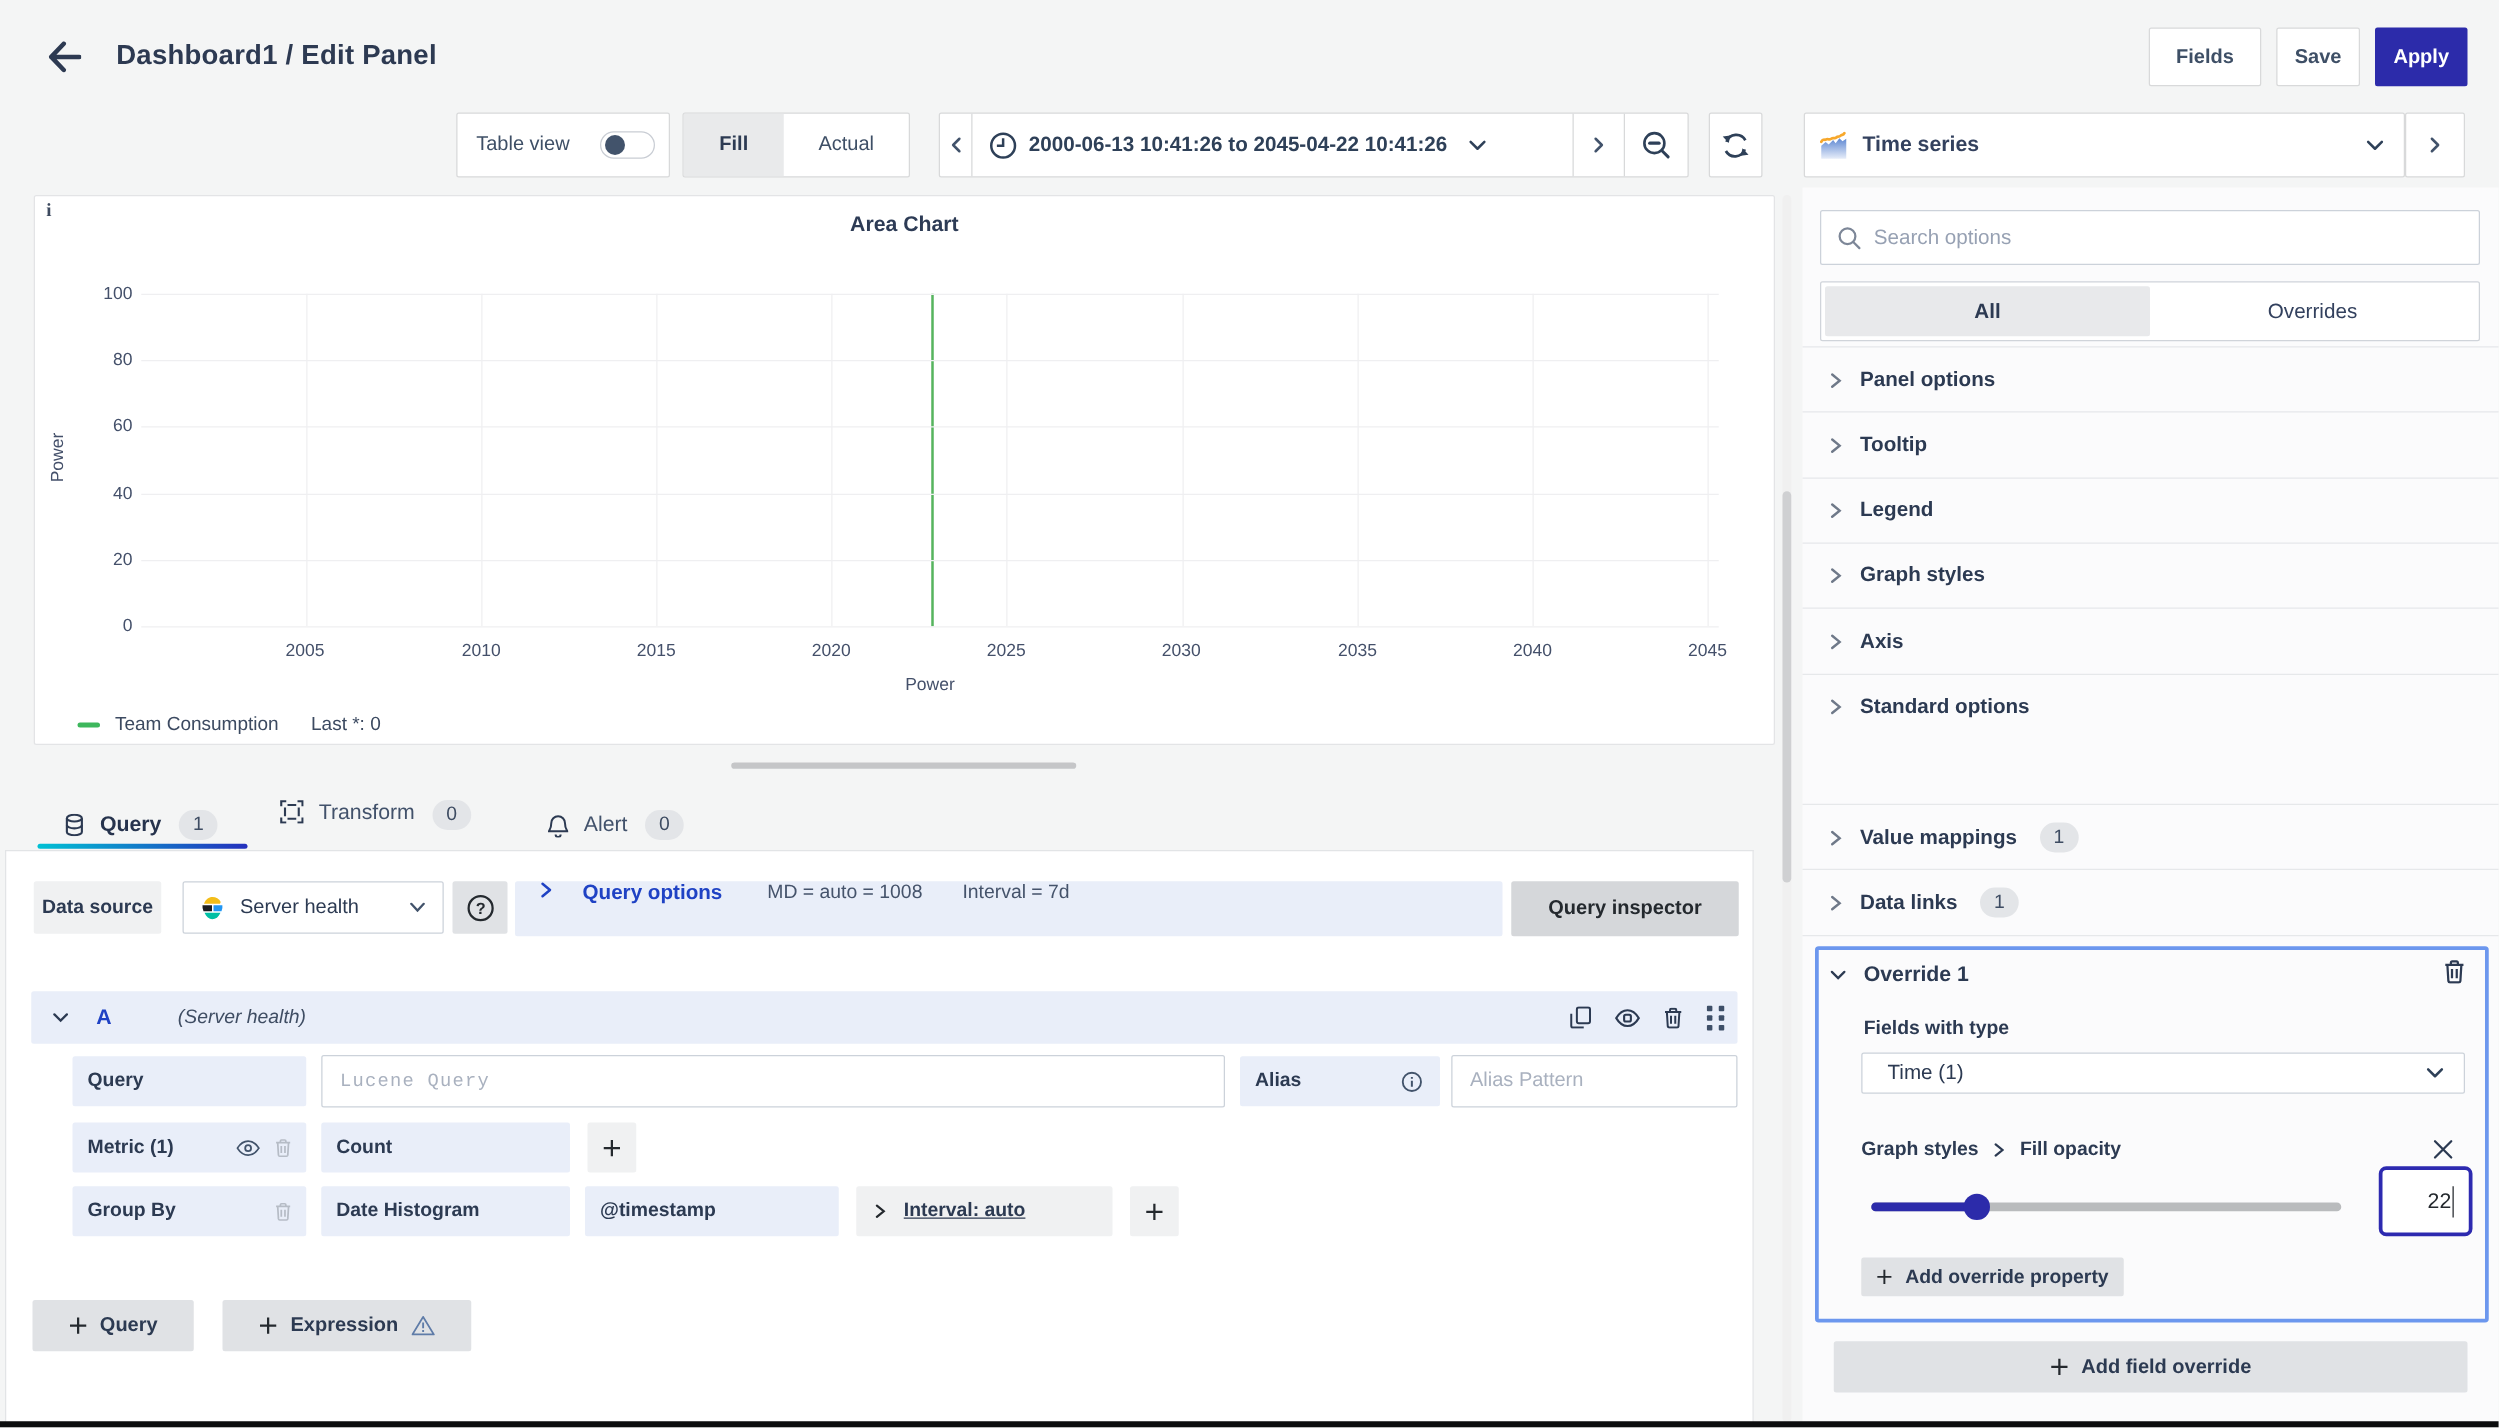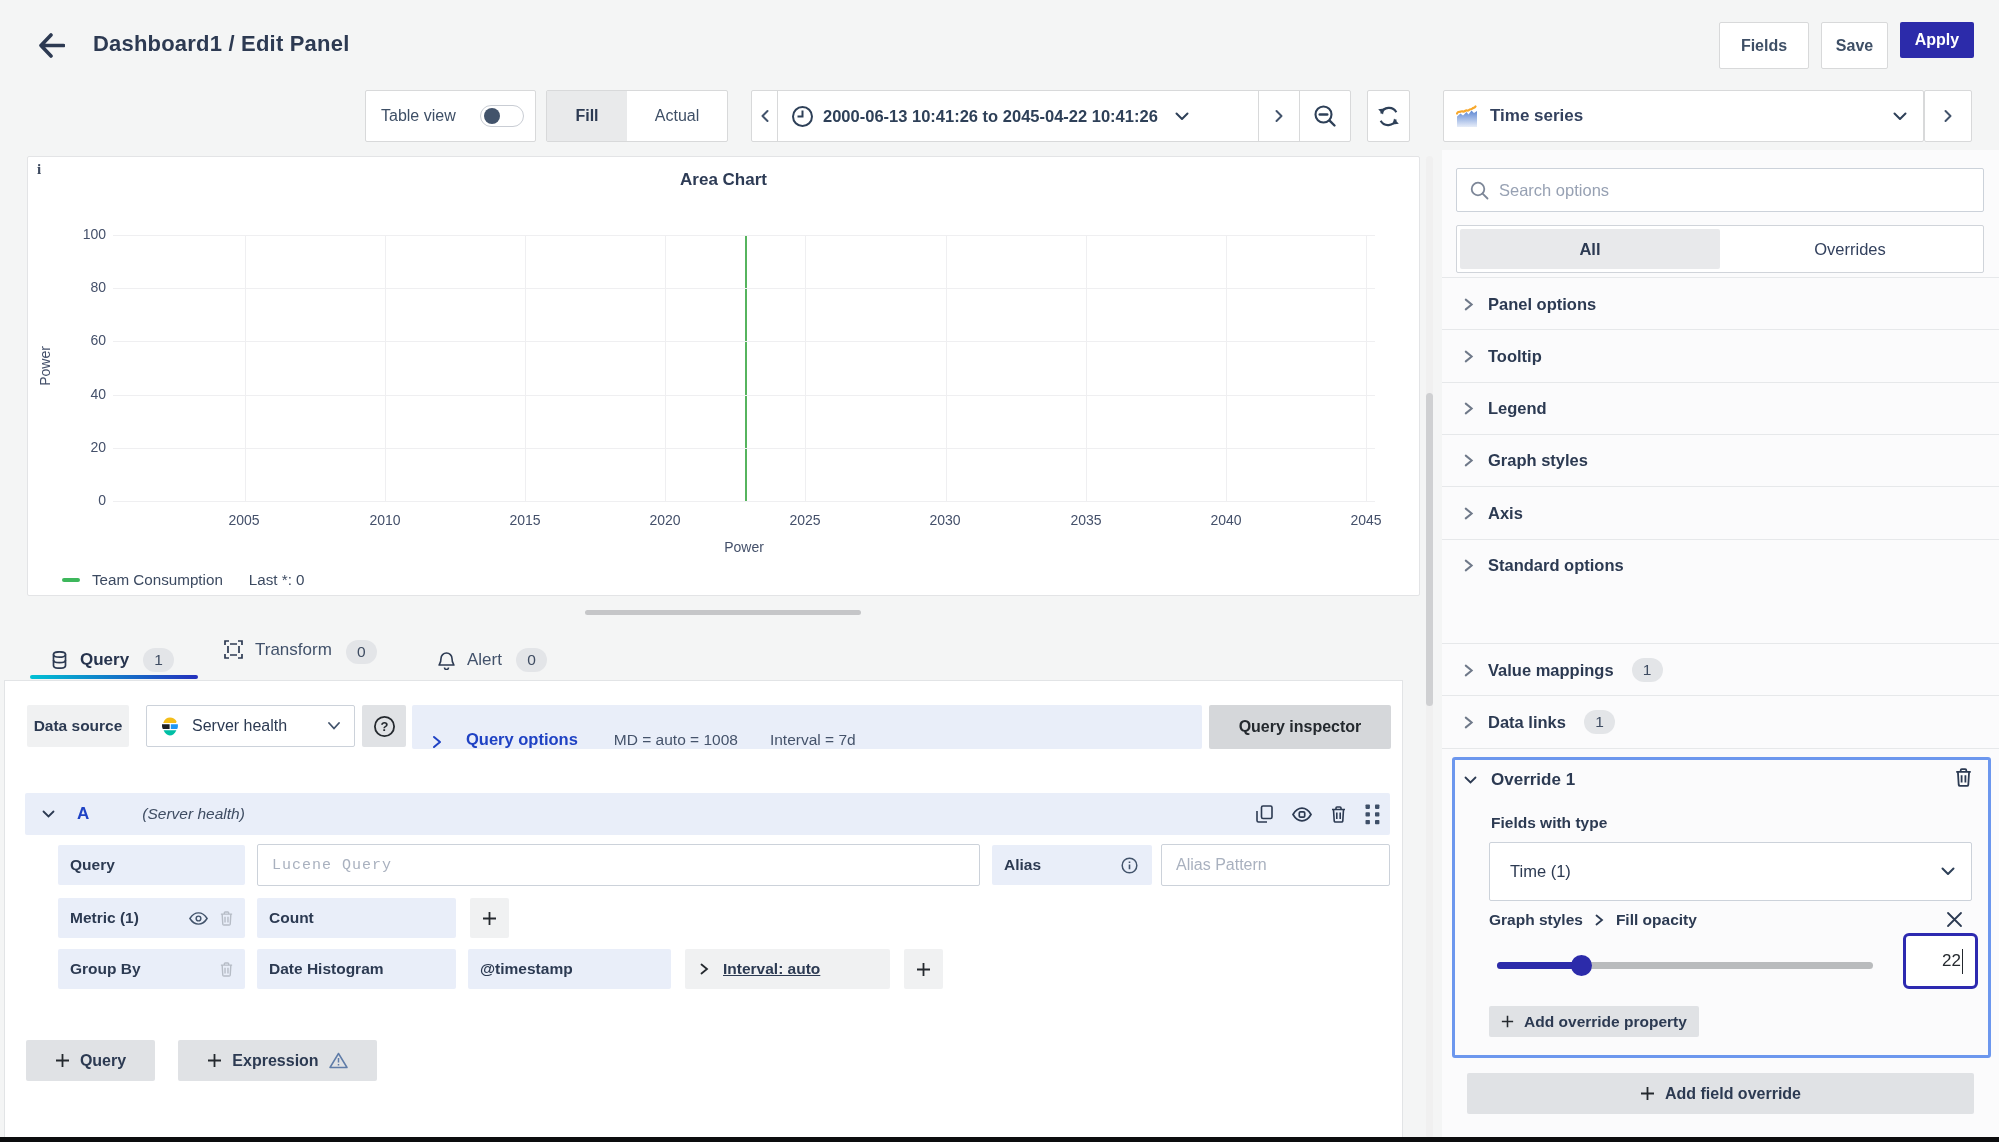--- a/index.html
+++ b/index.html
@@ -33,21 +33,21 @@
 </style>
 </head>
 <body>
 
 <svg class="abs" style="left:38px;top:33px" width="27" height="25" viewBox="0 0 27 25">
     <path d="M13 2 L3 12.5 L13 23 M3 12.5 H25.5" stroke="#2d3a52" stroke-width="3.6" fill="none" stroke-linecap="round" stroke-linejoin="round"></path>
   </svg>
 <div class="abs" id="title">Dashboard1 / Edit Panel</div>
 <div class="abs btn-outline" style="left:1719px;top:22px;width:90px;height:47px;font-size:16px;">Fields</div>
 <div class="abs btn-outline" style="left:1821px;top:22px;width:67px;height:47px;font-size:16px;">Save</div>
-<div class="abs" style="left:1900px;top:22px;width:74px;height:36px;background:#2c2baa;border-radius:2px;color:#fff;font-weight:700;font-size:16px;display:flex;align-items:center;justify-content:center;text-align:right;">Apply</div>
+<div class="abs" style="left:1900px;top:22px;width:74px;height:47px;background:#2c2baa;border-radius:2px;color:#fff;font-weight:700;font-size:16px;display:flex;align-items:center;justify-content:center;text-align:right;">Apply</div>
 
 <div class="abs tb btn-outline" style="left:365px;width:171px;justify-content:space-between;padding:0 11px 0 15px;">
   <span style="font-weight:400;color:#3e4f66;font-size:16px;">Table view</span>
   <span style="position:relative;display:inline-block;width:44px;height:22px;border:1px solid #c9cdd4;border-radius:11px;background:#fff;">
     <span style="position:absolute;left:3px;top:2px;width:16px;height:16px;border-radius:50%;background:#42536b;"></span>
   </span>
 </div>
 <div class="abs tb" style="left:546px;width:182px;background:#fff;border:1px solid #d8d9da;border-radius:2px;display:flex;">
   <div class="seg-sel" style="flex:0 0 80px;display:flex;align-items:center;justify-content:center;font-size:16px;color:#2c3a52;">Fill</div>
   <div style="flex:1;display:flex;align-items:center;justify-content:center;font-size:16px;color:#3e4f66;">Actual</div>
@@ -201,21 +201,21 @@
   <svg style="margin-left:auto;margin-right:14px" width="12" height="8" viewBox="0 0 12 8">
       <path d="M1 1 L6 6.5 L11 1" stroke="#42536b" stroke-width="1.8" fill="none" stroke-linecap="round"></path>
     </svg>
 </div>
 <div class="abs" style="left:362px;top:705px;width:44px;height:42px;background:#e0e2e5;border-radius:2px;display:flex;align-items:center;justify-content:center;">
   <svg width="23" height="23" viewBox="0 0 23 23">
       <circle cx="11.5" cy="11.5" r="9.6" stroke="#24292e" stroke-width="1.8" fill="none"></circle>
       <text x="11.5" y="16" text-anchor="middle" font-size="13" font-weight="bold" fill="#24292e" font-family="Liberation Sans">?</text>
     </svg>
 </div>
-<div class="abs" style="left:412px;top:705px;width:790px;height:44px;background:#e9eef9;border-radius:2px;display:flex;align-items:flex-end;">
+<div class="abs" style="left:412px;top:705px;width:790px;height:44px;background:#e9eef9;border-radius:2px;display:flex;align-items:flex-start;">
   <svg style="margin-left:20px" width="10" height="14" viewBox="0 0 10 14">
       <path d="M2 2 L8 7 L2 12" stroke="#1f42c4" stroke-width="2" fill="none" stroke-linecap="round" stroke-linejoin="round"></path>
     </svg>
   <span style="margin-left:24px;font-size:16.5px;font-weight:700;color:#1f42c4;">Query options</span>
   <span style="margin-left:36px;font-size:15.5px;color:#45536b;">MD = auto = 1008</span>
   <span style="margin-left:32px;font-size:15.5px;color:#45536b;">Interval = 7d</span>
 </div>
 <div class="abs" style="left:1209px;top:705px;width:182px;height:44px;background:#d5d7da;border-radius:2px;display:flex;align-items:center;justify-content:center;font-size:16px;font-weight:700;color:#24292e;">Query inspector</div>
 
 <div class="abs" style="left:25px;top:793px;width:1365px;height:42px;background:#e9eef9;border-radius:2px;display:flex;align-items:center;">
@@ -386,21 +386,21 @@
 <div class="abs" style="left:1464px;top:770px;display:flex;align-items:center;">
   <svg width="13" height="9" viewBox="0 0 13 9">
       <path d="M1.5 1.5 L6.5 6.5 L11.5 1.5" stroke="#2c3a52" stroke-width="1.8" fill="none" stroke-linecap="round"></path>
     </svg>
   <span style="margin-left:14px;font-size:17px;font-weight:700;color:#2c3a52;">Override 1</span>
 </div>
 <svg class="abs" style="left:1955px;top:768px" width="17" height="19" viewBox="0 0 15 17" stroke="#2c3a52" stroke-width="1.6" fill="none">
     <path d="M1 3.5 H14 M5 3.5 V2 a1 1 0 0 1 1-1 H9 a1 1 0 0 1 1 1 V3.5 M2.5 3.5 L3.2 15 a1.2 1.2 0 0 0 1.2 1 H10.6 a1.2 1.2 0 0 0 1.2-1 L12.5 3.5 M5.8 6.5 V13 M9.2 6.5 V13"></path>
   </svg>
 <div class="abs" style="left:1491px;top:814px;font-size:15.5px;font-weight:700;color:#2c3a52;">Fields with type</div>
-<div class="abs inp" style="left:1489px;top:842px;width:483px;height:59px;">
+<div class="abs inp" style="left:1489px;top:842px;width:483px;height:33px;">
   <span style="margin-left:20px;font-size:16.5px;color:#2c3a52;">Time (1)</span>
   <svg style="margin-left:auto;margin-right:16px" width="14" height="9" viewBox="0 0 14 9">
       <path d="M1.5 1.5 L7 7 L12.5 1.5" stroke="#2e4058" stroke-width="2" fill="none" stroke-linecap="round" stroke-linejoin="round"></path>
     </svg>
 </div>
 <div class="abs" style="left:1489px;top:911px;display:flex;align-items:center;">
   <span style="font-size:15.5px;font-weight:700;color:#2c3a52;">Graph styles</span>
   <svg style="margin-left:12px" width="9" height="12" viewBox="0 0 9 12">
       <path d="M1.5 1.5 L7 6 L1.5 10.5" stroke="#2c3a52" stroke-width="1.8" fill="none" stroke-linecap="round"></path>
     </svg>

